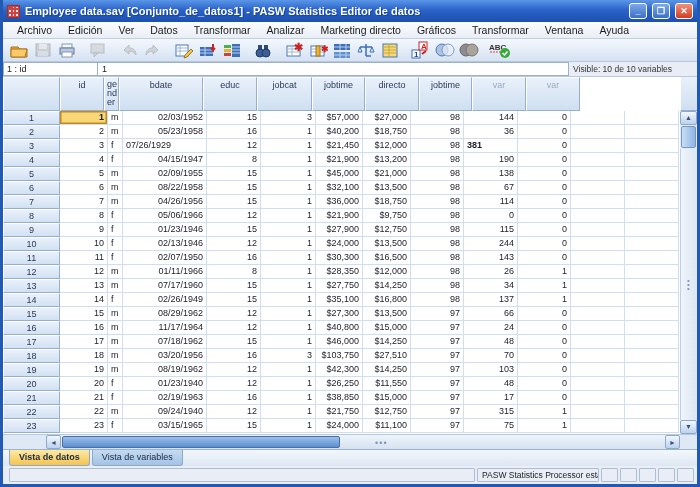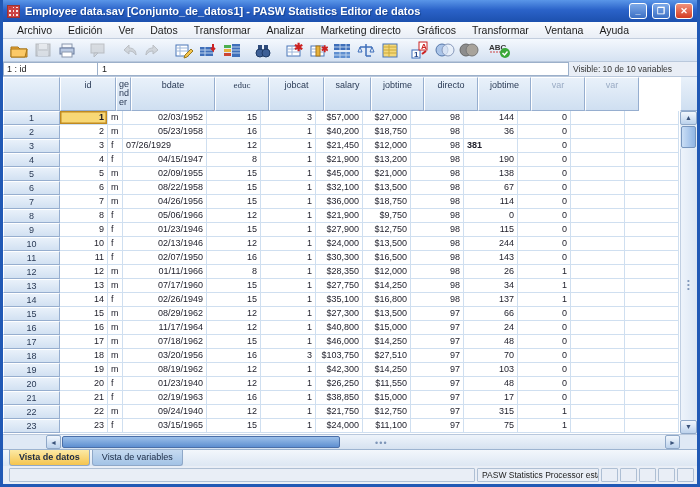--- a/index.html
+++ b/index.html
@@ -298,26 +298,25 @@
   <div id="cellref">
     <div id="cellref-name">1 : id</div>
     <div id="cellref-value">1</div>
     <div id="visible-info">Visible: 10 de 10 variables</div>
   </div>
 
   <div id="grid-zone">
     <div id="grid">
       <div id="grid-header">
           <div class="hcell" style="width: 57px;"></div>
-          <div class="hcell" style="width: 56px;">id</div>
+          <div class="hcell" style="width: 44px;">id</div>
           <div class="hcell gender" style="width: 15px;">gender</div>
           <div class="hcell" style="width: 84px;">bdate</div>
-          <div class="hcell" style="width: 54px; font-family: Liberation Serif, serif;">educ</div>
+          <div class="hcell" style="width: 54px;">educ</div>
           <div class="hcell" style="width: 55px;">jobcat</div>
-          <div class="hcell" style="width: 47px;">salary</div>
           <div class="hcell" style="width: 53px;">jobtime</div>
           <div class="hcell" style="width: 54px;">directo</div>
           <div class="hcell" style="width: 53px;">jobtime</div>
           <div class="hcell ghost" style="width: 54px;">var</div>
           <div class="hcell ghost" style="width: 54px;">var</div>
         </div>
       <div id="grid-body">
           <div class="grow">
             <div class="rnum">1</div>
             <div class="dcell sel" style="width: 48px; text-align: right;">1</div>

